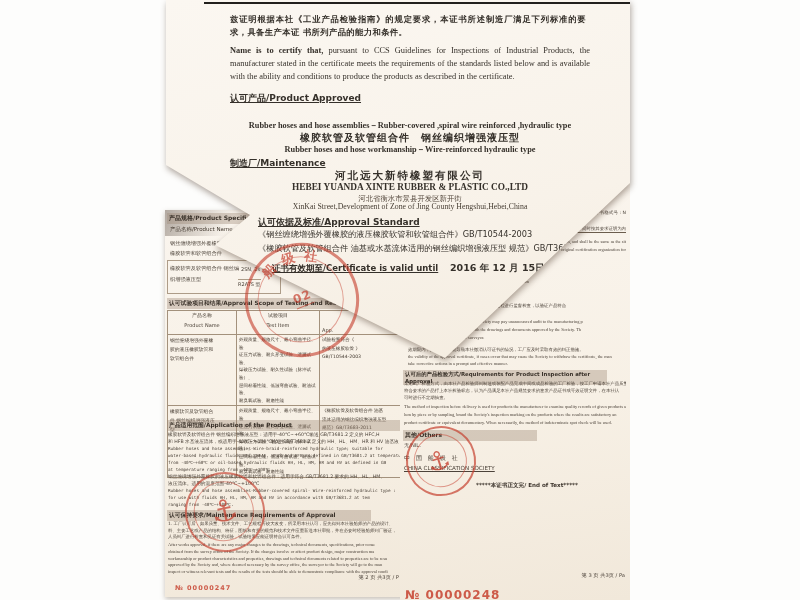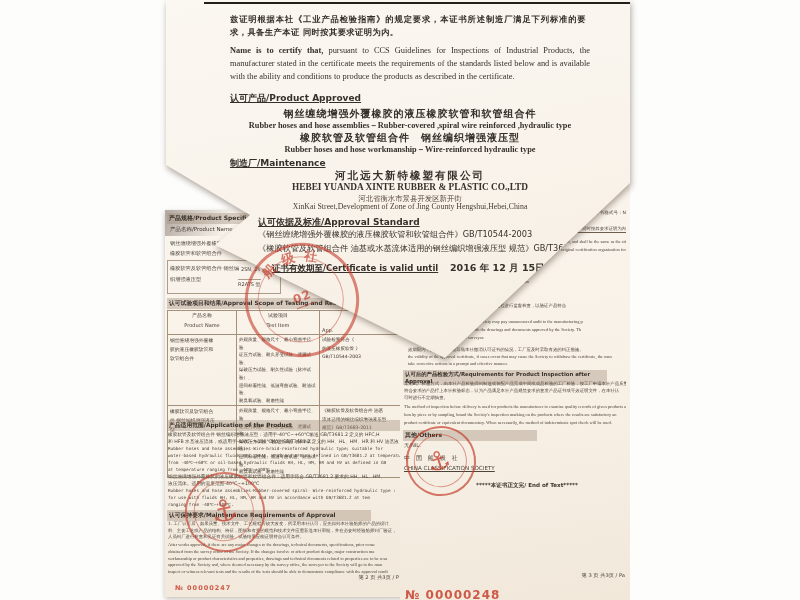--- a/index.html
+++ b/index.html
@@ -219,30 +219,29 @@
     <div class="abs pagenum" style="right:5px;top:390px;font-size:5.2px;">第 3 页 共3页 /  Pa</div>
     <div class="abs serial" style="left:5px;top:406px;font-size:12px;">№  00000248</div>
   </div>
 
   <div class="page1wrap">
     <div class="page1">
       <div class="abs topline" style="left:38px;top:2px;width:426px;"></div>
 
       <div class="abs cnbold just" style="left:64px;top:13px;width:356px;font-size:8.3px;line-height:13px;letter-spacing:.4px;">
         <span>兹证明根据本社《工业产品检验指南》的规定要求，本证书所述制造厂满足下列标准的要求，具备生产本证</span>
-        <span>同时按其要求证明为内。</span>
+        <span>书所列产品的能力和条件。</span>
       </div>
 
       <div class="abs serif just" style="left:64px;top:44px;width:360px;font-size:8.4px;line-height:13px;">
         <span class="cnbold">Name is to certify that,</span><span> pursuant to CCS Guidelines for Inspections of Industrial Products, the manufacturer stated in the certificate meets the requirements of the standards listed below and is available with the ability and conditions to produce the products as described in the certificate.</span>
       </div>
 
       <div class="abs cnbold u" style="left:64px;top:92px;font-size:9px;">认可产品/Product Approved</div>
 
-      <div class="abs cnbold ctr" style="left:44px;top:107px;width:400px;font-size:10px;letter-spacing:1px;">钢丝缠绕增强外覆橡胶的液压橡胶软管和软管组合件</div>
       <div class="abs cnbold ctr serif" style="left:34px;top:120px;width:420px;font-size:8.3px;">Rubber hoses and hose assemblies－Rubber-covered ,spiral wire reinforced ,hydraulic type</div>
       <div class="abs cnbold ctr" style="left:44px;top:131px;width:400px;font-size:10px;letter-spacing:1px;">橡胶软管及软管组合件　钢丝编织增强液压型</div>
       <div class="abs cnbold ctr serif" style="left:34px;top:144px;width:420px;font-size:8.3px;">Rubber hoses and hose workmanship－Wire-reinforced hydraulic type</div>
 
       <div class="abs cnbold u" style="left:64px;top:157px;font-size:9px;">制造厂/Maintenance</div>
       <div class="abs cnbold ctr" style="left:44px;top:169px;width:400px;font-size:10.5px;letter-spacing:2px;">河北远大新特橡塑有限公司</div>
       <div class="abs cnbold ctr serif" style="left:34px;top:182px;width:420px;font-size:9.3px;">HEBEI YUANDA XINTE RUBBER &amp; PLASTIC CO.,LTD</div>
       <div class="abs ctr" style="left:44px;top:194px;width:400px;font-size:7.4px;color:#55493e;">河北省衡水市景县开发区新开街</div>
       <div class="abs ctr serif" style="left:34px;top:202px;width:420px;font-size:7.8px;color:#453c32;">XinKai Street,Development of Zone of Jing County Hengshui,Hebei,China</div>
 

